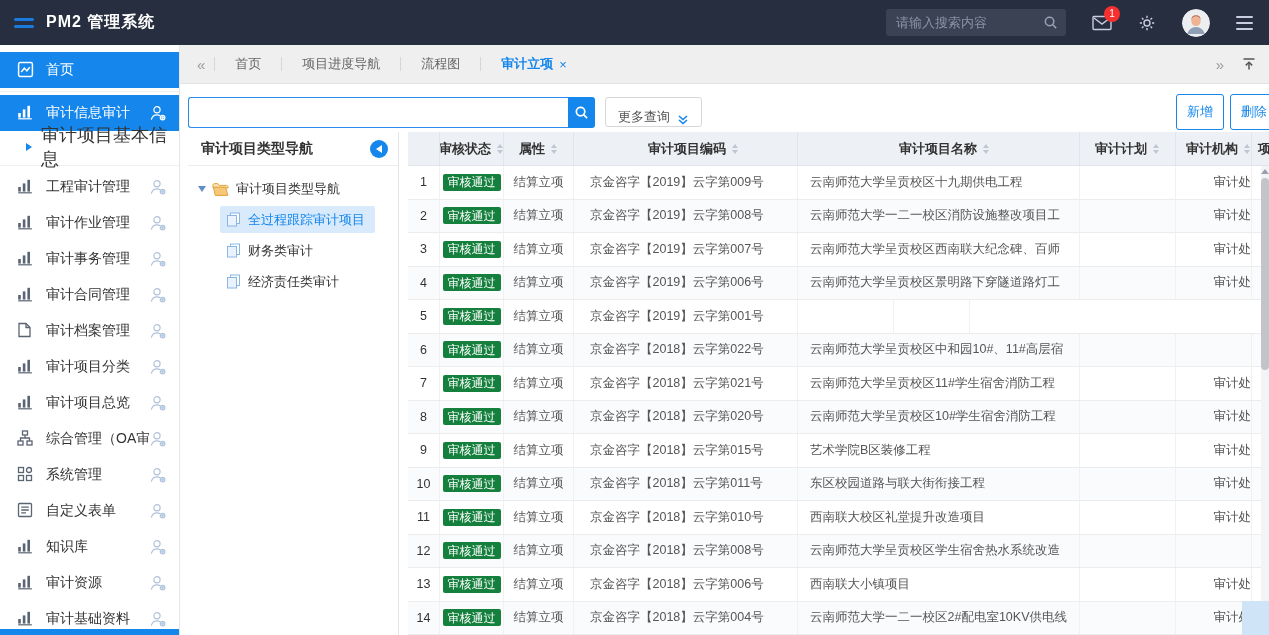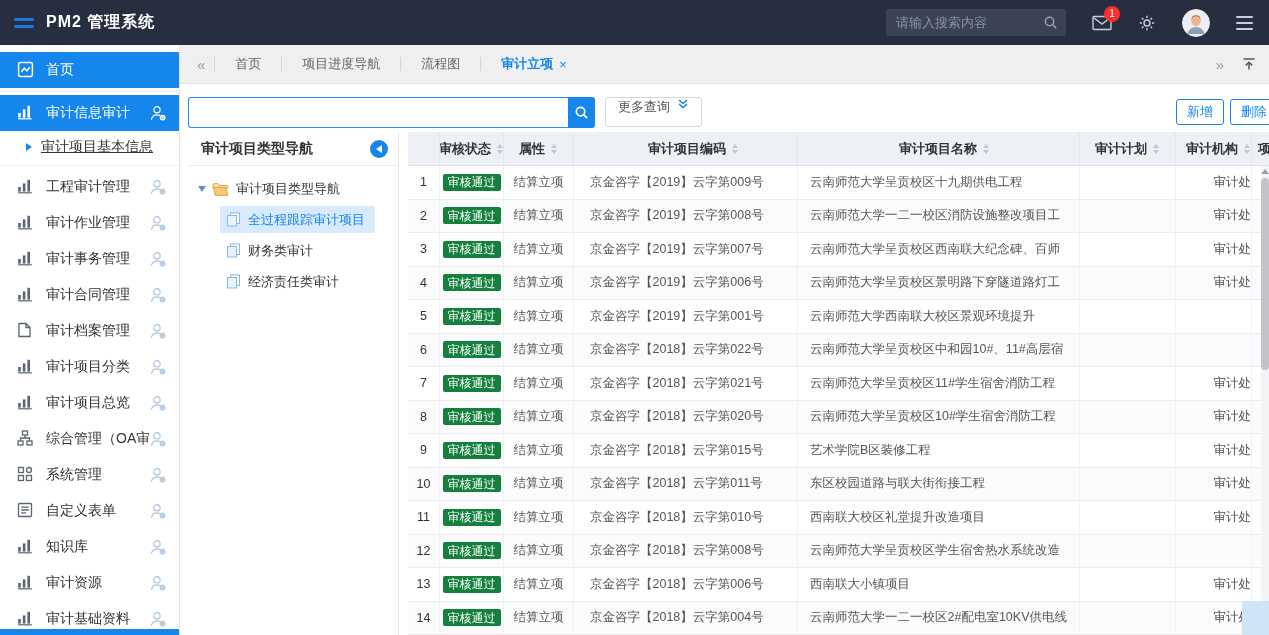--- a/index.html
+++ b/index.html
@@ -32,21 +32,21 @@
   
   .side-item { height:36px; display:flex; align-items:center; padding:0 12px 0 17px; cursor:pointer; color:#333; }
   .side-item .s-ic { width:18px; height:18px; color:#5a6472; display:flex; margin-right:11px; flex:none;}
   .side-item .s-label { font-size:14px; flex:1; white-space:nowrap; overflow:hidden;}
   .side-item .s-user { width:18px; height:18px; color:#afc3da; display:flex; flex:none;}
   .side-item.active { background:#1486ec; color:#fff; }
   .side-item.active .s-ic, .side-item.active .s-user { color:#fff; }
   .side-sub { height:31px; display:flex; align-items:center; padding-left:26px; cursor:pointer; }
   .side-sub .caret { width:0; height:0; border-left:6px solid #1486ec; border-top:4.5px solid transparent;
      border-bottom:4.5px solid transparent; margin-right:9px; }
-  .side-sub .s-label { font-size:14px; color:#333;text-decoration:underline; }
+  .side-sub .s-label { font-size:18px; color:#333; }
   .side-div { border-bottom:1px solid #f0f0f0; margin:3px 0; }
   .side-strip { position:absolute; left:0; bottom:0; width:100%; height:6px; background:#1486ec; }
 
   
   .tabbar { height:39px; background:#efefef; display:flex; align-items:center; padding:0 12px 0 8px; border-bottom:1px solid #e3e3e3;}
   .tab-nav { color:#9a9a9a; font-size:15px; padding:0 9px; cursor:pointer; }
   .tab-sep { width:1px; height:14px; background:#d6d6d6; }
   .tab { font-size:13px; color:#666; padding:0 20px; cursor:pointer; display:flex; align-items:center; gap:6px; white-space:nowrap;}
   .tab.active { color:#1486ec; font-weight:bold; }
   .tab .tab-x { font-size:13px; font-weight:normal; color:#1486ec; cursor:pointer;}
@@ -54,23 +54,23 @@
   .pin-ic { display:flex; cursor:pointer; }
 
   
   .content { flex:1; padding:12px 0 0 8px; display:flex; flex-direction:column; min-height:0;}
   .toolbar { display:flex; align-items:center; height:32px; margin-bottom:4px; }
   .q-input { width:380px; height:31px; border:1px solid #2a8cf0; border-right:none; border-radius:3px 0 0 3px;
      outline:none; padding:0 10px; font-size:13px; color:#333;}
   .q-btn { width:27px; height:31px; background:#1486ec; border:none; border-radius:0 3px 3px 0;
      color:#fff; display:flex; align-items:center; justify-content:center; cursor:pointer;}
   .more-btn { margin-left:10px; height:30px; padding:0 12px; background:#fff; border:1px solid #d7d7d7;
-     border-radius:3px; font-size:13px; color:#555; display:flex; align-items:flex-start; gap:7px; cursor:pointer;}
+     border-radius:3px; font-size:13px; color:#555; display:flex; align-items:flex-end; gap:7px; cursor:pointer;}
   .tb-right { margin-left:auto; display:flex; gap:6px; }
-  .ghost-btn { height:26px; padding:0 10px; background:#fff; border:1px solid #1486ec; color:#1486ec;
+  .ghost-btn { height:36px; padding:0 10px; background:#fff; border:1px solid #1486ec; color:#1486ec;
      font-size:13px; border-radius:3px; cursor:pointer; white-space:nowrap;}
   .ghost-btn.cut { margin-right:-9px; }
 
   
   .panels { flex:1; display:flex; min-height:0; }
   .tree-panel { width:211px; flex:none; border-right:1px solid #e4e6ea; display:flex; flex-direction:column; }
   .tree-head { height:34px; display:flex; align-items:center; border-bottom:1px solid #ececec; padding:0 10px 0 13px; }
   .tree-title { font-size:14px; font-weight:bold; color:#333; flex:1; }
   .col-circle { width:18px; height:18px; border-radius:50%; background:#1486ec; display:flex; align-items:center;
      justify-content:center; cursor:pointer;}
@@ -662,21 +662,20 @@
                   <div class="td c-org">审计处</div>
                   <div class="td c-extra"></div>
                 </div>
                 <div class="trow">
                   <div class="td c-num">5</div>
                   <div class="td c-status">
                     <span class="status-badge">审核通过</span>
                   </div>
                   <div class="td c-attr">结算立项</div>
                   <div class="td c-code">京金咨字【2019】云字第001号</div>
-                  <div class="td c-name">云南师范大学西南联大校区景观环境提升</div>
                   <div class="td c-plan"></div>
                   <div class="td c-org"></div>
                   <div class="td c-extra"></div>
                 </div>
                 <div class="trow">
                   <div class="td c-num">6</div>
                   <div class="td c-status">
                     <span class="status-badge">审核通过</span>
                   </div>
                   <div class="td c-attr">结算立项</div>

